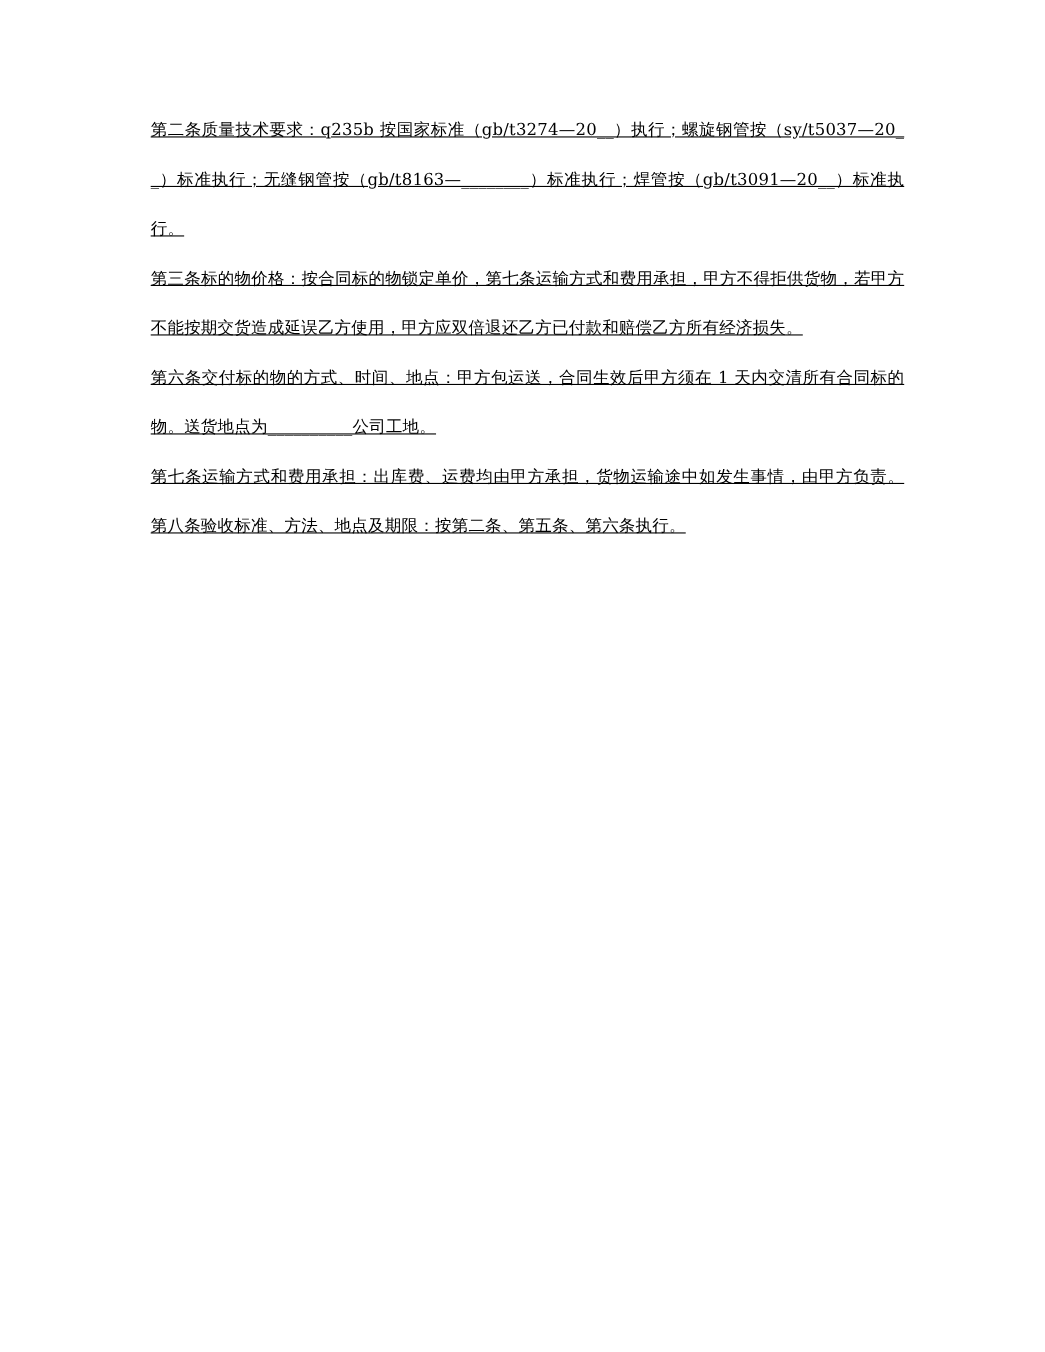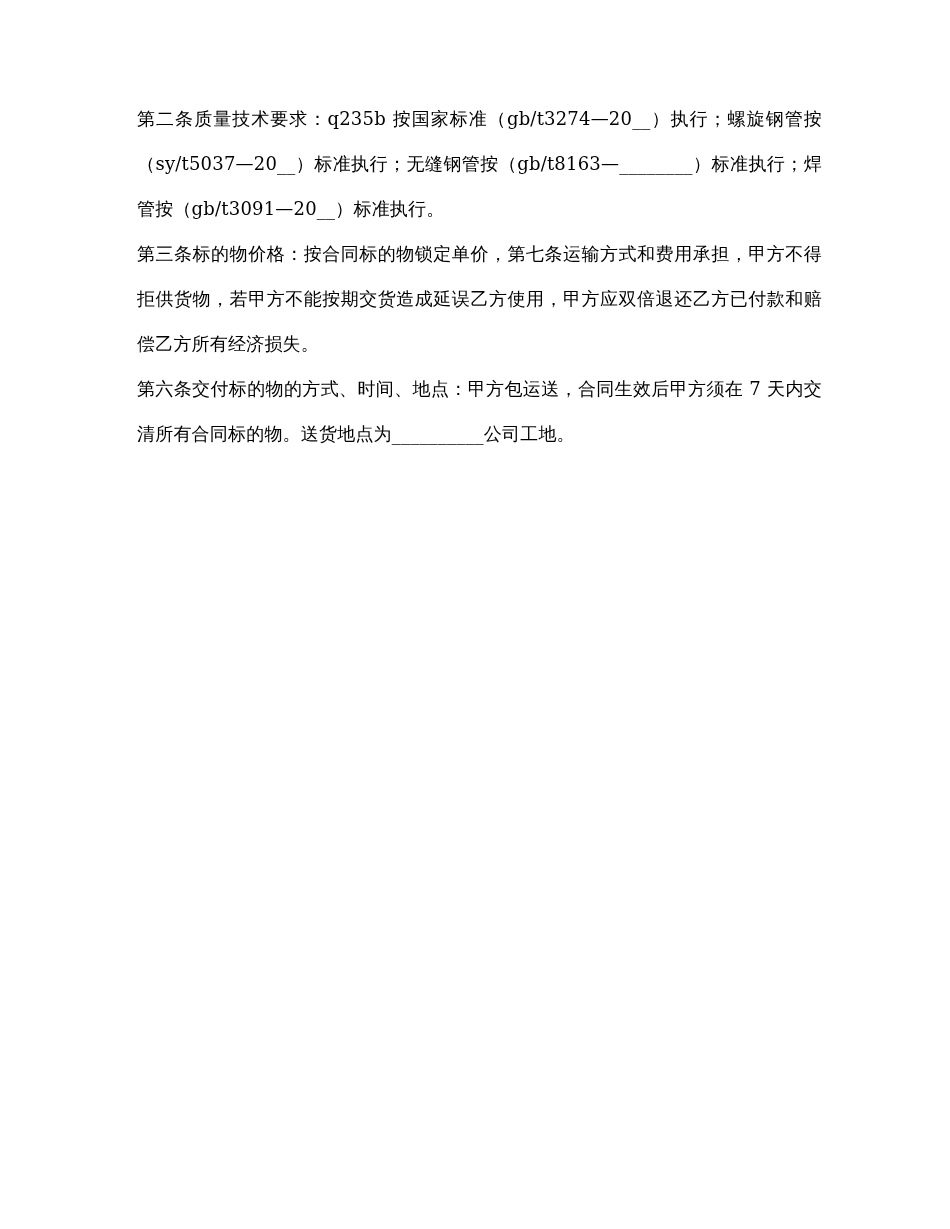--- a/index.html
+++ b/index.html
@@ -21,34 +21,36 @@
     background: #ffffff;
     box-sizing: border-box;
   }
   .doc-body {
     position: absolute;
     left: 137px;
     top: 96px;
     width: 685px;
   }
   .para {
-    font-size: 18px;
+    font-size: 15px;
     line-height: 45px;
     letter-spacing: 0.2px;
     text-align: justify;
     text-justify: inter-ideograph;
     margin: 0 0 0 0;
     word-break: break-all;
+    text-decoration: underline;
   }
   .para + .para {
     margin-top: 0px;
   }
 </style>
 </head>
 <body>
 
 <div class="page">
   <div class="doc-body">
     <p class="para">第二条质量技术要求：q235b 按国家标准（gb/t3274—20__）执行；螺旋钢管按（sy/t5037—20__）标准执行；无缝钢管按（gb/t8163—________）标准执行；焊管按（gb/t3091—20__）标准执行。</p>
     <p class="para">第三条标的物价格：按合同标的物锁定单价，第七条运输方式和费用承担，甲方不得拒供货物，若甲方不能按期交货造成延误乙方使用，甲方应双倍退还乙方已付款和赔偿乙方所有经济损失。</p>
-    <p class="para">第六条交付标的物的方式、时间、地点：甲方包运送，合同生效后甲方须在 7 天内交清所有合同标的物。送货地点为__________公司工地。</p>
+    <p class="para">第六条交付标的物的方式、时间、地点：甲方包运送，合同生效后甲方须在 1 天内交清所有合同标的物。送货地点为__________公司工地。</p>
+    <p class="para">第七条运输方式和费用承担：出库费、运费均由甲方承担，货物运输途中如发生事情，由甲方负责。 第八条验收标准、方法、地点及期限：按第二条、第五条、第六条执行。</p>
   </div>
 </div>
 
 </body></html>

